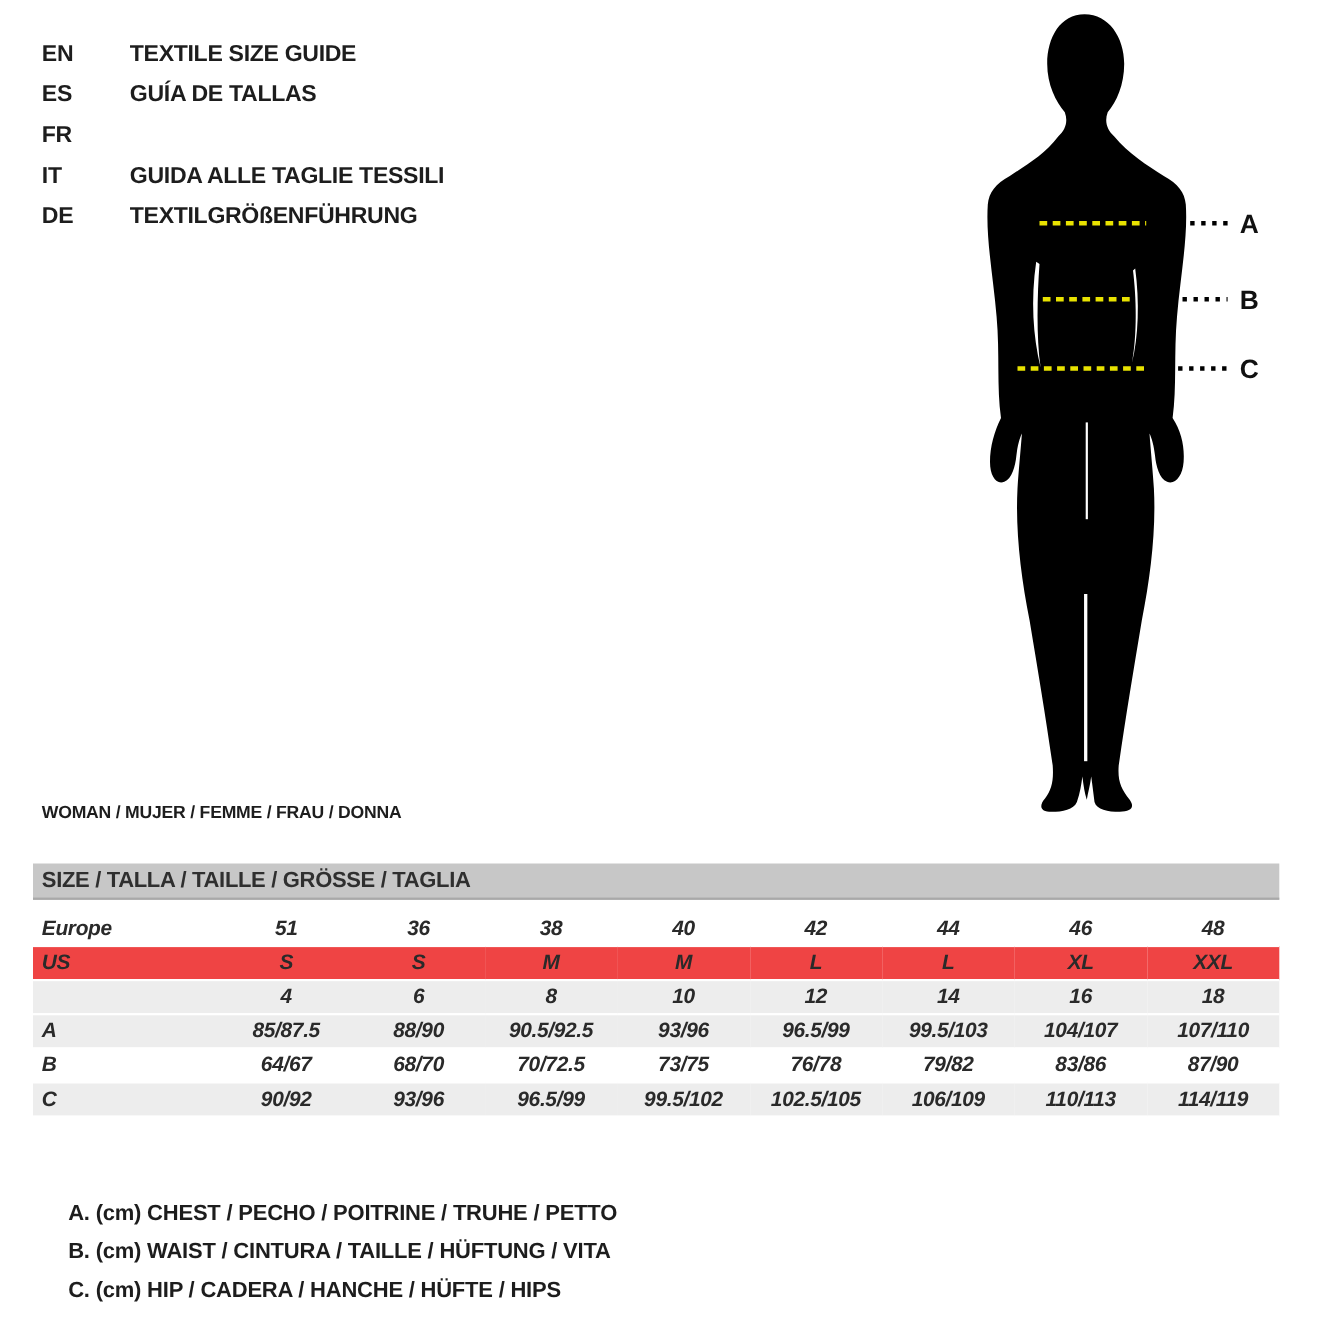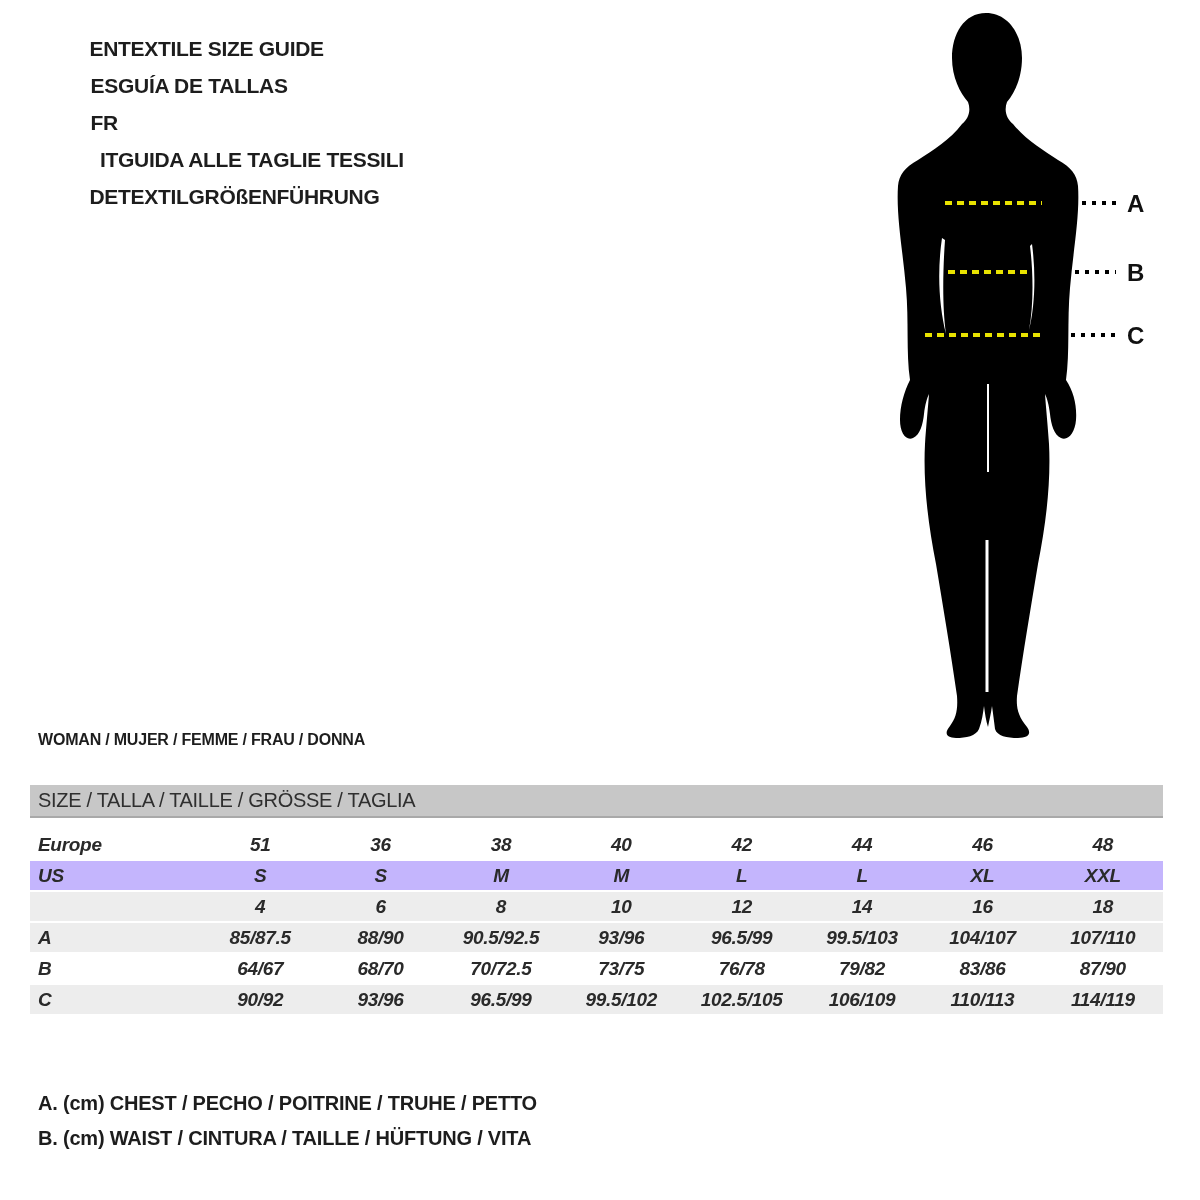--- a/index.html
+++ b/index.html
@@ -1,42 +1,42 @@
 <!DOCTYPE html>
 <html><head>
 <meta charset="utf-8">
 <style>
   html,body{margin:0;padding:0;background:#fff;}
   #app{
     position:relative;width:1200px;height:1200px;background:#ffffff;
     font-family:"Liberation Sans", sans-serif;color:#1d1d1d;overflow:hidden;
   }
   
-  .langs{position:absolute;left:38px;top:30px;text-align:right;}
+  .langs{position:absolute;left:38px;top:30px;}
   .lang-row{display:flex;height:37px;align-items:center;
     font-size:21px;font-weight:bold;letter-spacing:-0.3px;white-space:nowrap;}
   .lang-code{width:80px;flex:0 0 80px;}
   
   .figure{position:absolute;left:860px;top:0;width:340px;height:760px;}
   .figure svg text{font-family:"Liberation Sans", sans-serif;font-weight:bold;font-size:24px;}
   
   .woman-title{position:absolute;left:38px;top:731px;font-size:16px;font-weight:bold;letter-spacing:-0.2px;}
   
   .size-table{position:absolute;left:30px;top:785px;width:1133px;}
   .table-header{height:31px;line-height:31px;background:#c7c7c7;border-bottom:2px solid #a9a9a9;
-    padding-left:8px;font-size:20px;font-weight:normal;color:#2f2f2f;letter-spacing:-0.3px;}
+    padding-left:8px;font-size:20px;font-weight:bold;color:#2f2f2f;letter-spacing:-0.3px;}
   .size-table table{border-collapse:collapse;table-layout:fixed;width:100%;margin-top:12px;font-style:italic;}
   .size-table col.c0{width:170px;}
   .size-table td{height:29px;font-size:19px;font-weight:bold;color:#2a2a2a;text-align:center;
     padding:0;border-bottom:2px solid #ffffff;letter-spacing:-0.3px;white-space:nowrap;}
   .size-table td.rowlabel{text-align:left;padding-left:8px;}
   .size-table tr.shaded{background:#ededed;}
   
   .legend{position:absolute;left:38px;top:1086px;}
-  .legend-line{height:35px;line-height:35px;font-size:20px;font-weight:bold;letter-spacing:-0.2px;white-space:nowrap;}
+  .legend-line{height:35px;line-height:35px;font-size:20px;font-weight:bold;letter-spacing:-0.2px;white-space:nowrap;margin-left:24px;}
 </style>
 </head>
 <body>
 
 <div id="app">
 
   <div class="langs">
     <div class="lang-row">
       <span class="lang-code">EN</span>
       <span class="lang-label">TEXTILE SIZE GUIDE</span>
@@ -142,21 +142,21 @@
             <td class="rowlabel">Europe</td>
             <td>51</td>
             <td>36</td>
             <td>38</td>
             <td>40</td>
             <td>42</td>
             <td>44</td>
             <td>46</td>
             <td>48</td>
           </tr>
-          <tr class="shaded" style="background: #c4b5fd;">
+          <tr class="shaded" style="background: #ef4444;">
             <td class="rowlabel">US</td>
             <td>S</td>
             <td>S</td>
             <td>M</td>
             <td>M</td>
             <td>L</td>
             <td>L</td>
             <td>XL</td>
             <td>XXL</td>
           </tr>
@@ -204,15 +204,16 @@
             <td>110/113</td>
             <td>114/119</td>
           </tr>
         </tbody>
     </table>
   </div>
 
   <div class="legend">
     <div class="legend-line">A. (cm) CHEST / PECHO / POITRINE / TRUHE / PETTO</div>
     <div class="legend-line">B. (cm) WAIST / CINTURA / TAILLE / HÜFTUNG / VITA</div>
+    <div class="legend-line">C. (cm) HIP / CADERA / HANCHE / HÜFTE / HIPS</div>
   </div>
 
 </div>
 
 </body></html>

